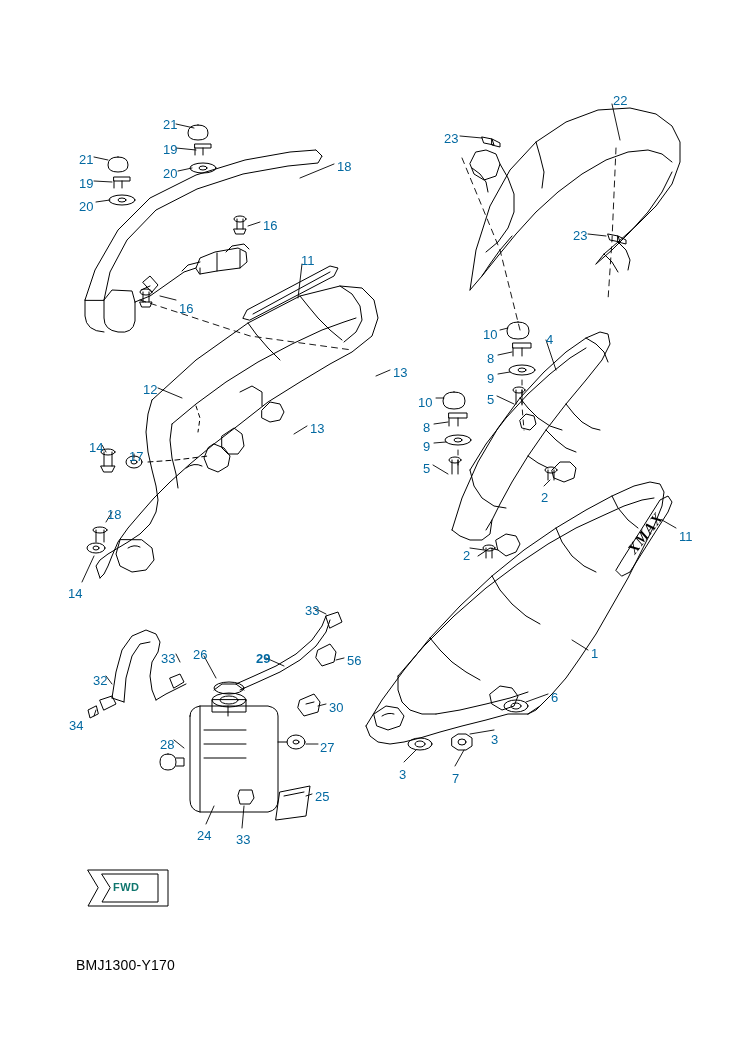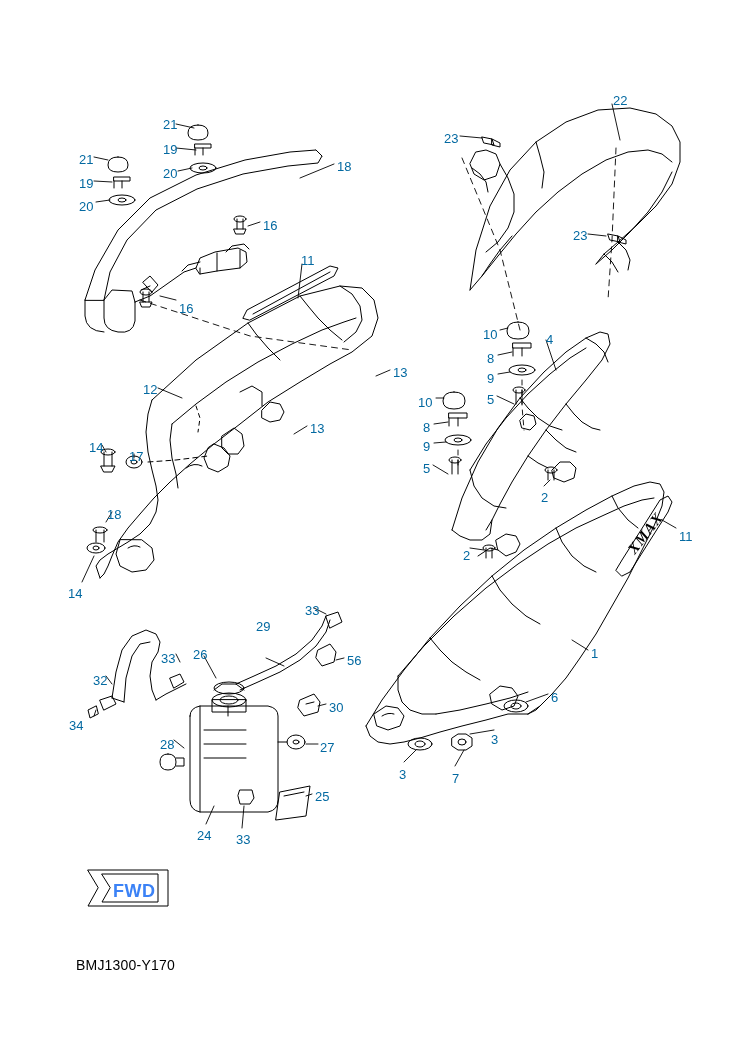--- a/index.html
+++ b/index.html
@@ -39,22 +39,22 @@
     font-family: "Liberation Sans", sans-serif;
     font-size: 14px;
     letter-spacing: 0.2px;
     color: #000000;
     white-space: nowrap;
   }
   .fwd-label {
     position: absolute;
     font-family: "Liberation Sans", sans-serif;
     font-weight: bold;
-    font-size: 18px;
-    color: #3b82f6;
+    font-size: 11px;
+    color: #0f766e;
     letter-spacing: 0.5px;
   }
   .brand-mark {
     position: absolute;
     font-family: "Liberation Serif", serif;
     font-style: italic;
     font-weight: bold;
     font-size: 15px;
     color: #000000;
     letter-spacing: 1px;
@@ -410,21 +410,21 @@
   <div class="callout" style="left:463px; top:549px;">2</div>
   <div class="callout" style="left:679px; top:530px;">11</div>
   <div class="callout" style="left:591px; top:647px;">1</div>
   <div class="callout" style="left:551px; top:691px;">6</div>
   <div class="callout" style="left:491px; top:733px;">3</div>
   <div class="callout" style="left:399px; top:768px;">3</div>
   <div class="callout" style="left:452px; top:772px;">7</div>
   <div class="callout" style="left:305px; top:604px;">33</div>
   <div class="callout" style="left:161px; top:652px;">33</div>
   <div class="callout" style="left:193px; top:648px;">26</div>
-  <div class="callout" style="left:256px; top:620px;">29</div>
+  <div class="callout" style="left:256px; top:652px;font-weight:bold;">29</div>
   <div class="callout" style="left:347px; top:654px;">56</div>
   <div class="callout" style="left:329px; top:701px;">30</div>
   <div class="callout" style="left:93px; top:674px;">32</div>
   <div class="callout" style="left:69px; top:719px;text-align:right;">34</div>
   <div class="callout" style="left:160px; top:738px;">28</div>
   <div class="callout" style="left:320px; top:741px;">27</div>
   <div class="callout" style="left:315px; top:790px;">25</div>
   <div class="callout" style="left:197px; top:829px;">24</div>
   <div class="callout" style="left:236px; top:833px;">33</div>
 

